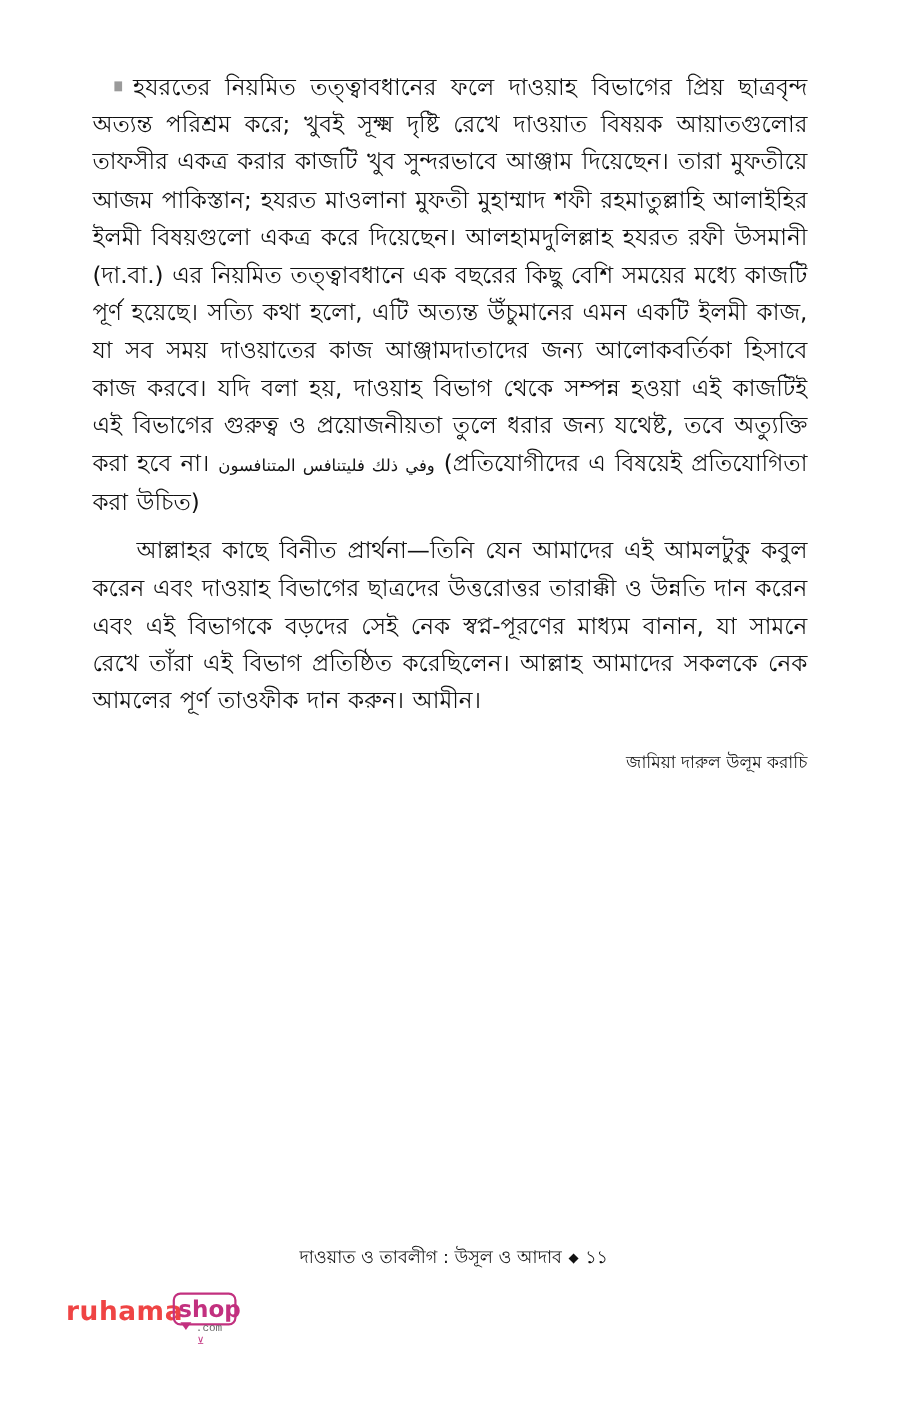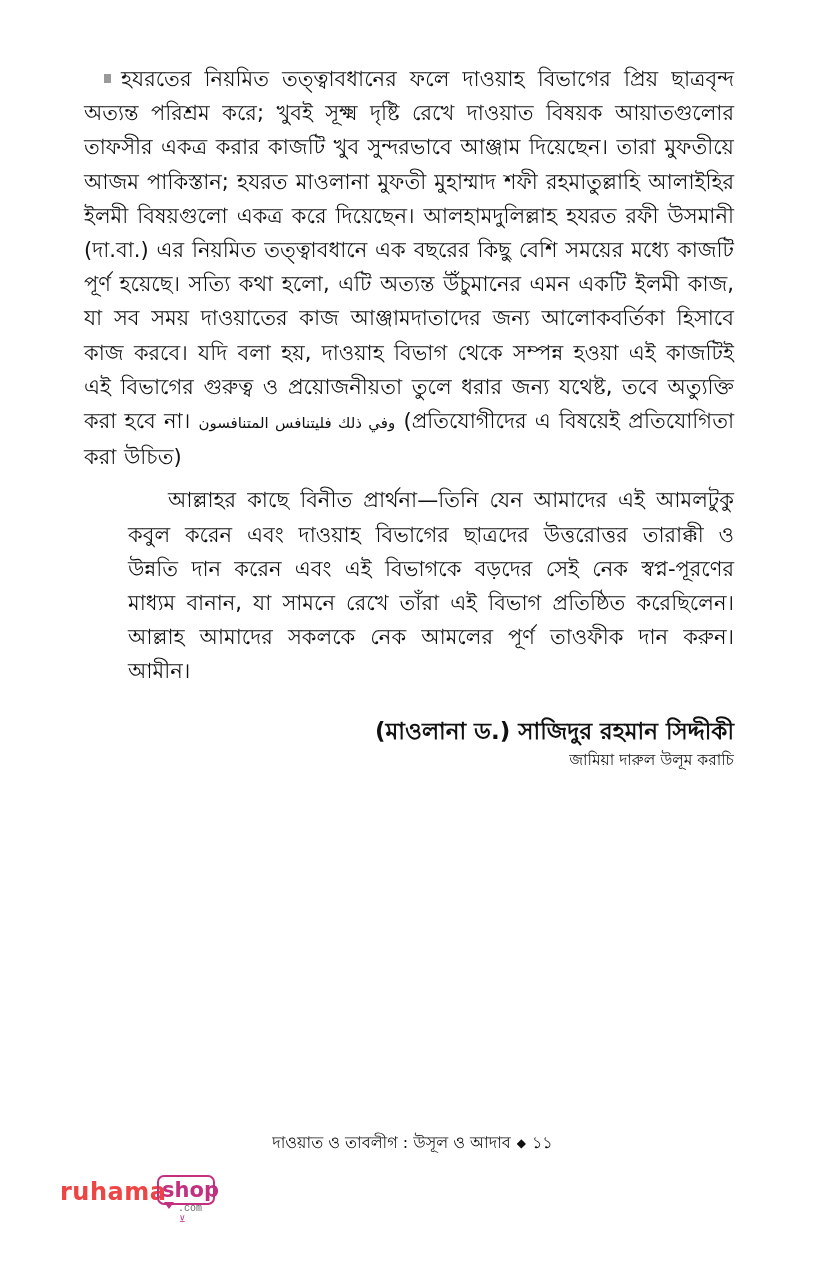--- a/index.html
+++ b/index.html
@@ -27,21 +27,20 @@
       text-align: justify;
       margin: 0;
       word-spacing: 1px;
     }
     .para.last-line-left {
       text-align-last: left;
     }
     .para.second {
       margin-top: 9px;
       text-indent: 40px;
-      margin-left: 44px;
     }
     .bullet-mark {
       display: inline-block;
       width: 7px;
       height: 9px;
       background: #9a9a9a;
       margin-right: 10px;
       margin-left: 20px;
       vertical-align: middle;
       position: relative;
@@ -144,21 +143,20 @@
   </style>
 </head>
 <body>
 
 <div class="page">
   <p class="para last-line-left"><span class="bullet-mark"></span><span>হযরতের নিয়মিত তত্ত্বাবধানের ফলে দাওয়াহ বিভাগের প্রিয় ছাত্রবৃন্দ অত্যন্ত পরিশ্রম করে; খুবই সূক্ষ্ম দৃষ্টি রেখে দাওয়াত বিষয়ক আয়াতগুলোর তাফসীর একত্র করার কাজটি খুব সুন্দরভাবে আঞ্জাম দিয়েছেন। তারা মুফতীয়ে আজম পাকিস্তান; হযরত মাওলানা মুফতী মুহাম্মাদ শফী রহমাতুল্লাহি আলাইহির ইলমী বিষয়গুলো একত্র করে দিয়েছেন। আলহামদুলিল্লাহ হযরত রফী উসমানী (দা.বা.) এর নিয়মিত তত্ত্বাবধানে এক বছরের কিছু বেশি সময়ের মধ্যে কাজটি পূর্ণ হয়েছে। সত্যি কথা হলো, এটি অত্যন্ত উঁচুমানের এমন একটি ইলমী কাজ, যা সব সময় দাওয়াতের কাজ আঞ্জামদাতাদের জন্য আলোকবর্তিকা হিসাবে কাজ করবে। যদি বলা হয়, দাওয়াহ বিভাগ থেকে সম্পন্ন হওয়া এই কাজটিই এই বিভাগের গুরুত্ব ও প্রয়োজনীয়তা তুলে ধরার জন্য যথেষ্ট, তবে অত্যুক্তি করা হবে না।</span> <span class="arabic">وفي ذلك فليتنافس المتنافسون</span> <span>(প্রতিযোগীদের এ বিষয়েই প্রতিযোগিতা করা উচিত)</span></p>
 
   <p class="para second last-line-left">আল্লাহর কাছে বিনীত প্রার্থনা—তিনি যেন আমাদের এই আমলটুকু কবুল করেন এবং দাওয়াহ বিভাগের ছাত্রদের উত্তরোত্তর তারাক্কী ও উন্নতি দান করেন এবং এই বিভাগকে বড়দের সেই নেক স্বপ্ন-পূরণের মাধ্যম বানান, যা সামনে রেখে তাঁরা এই বিভাগ প্রতিষ্ঠিত করেছিলেন। আল্লাহ আমাদের সকলকে নেক আমলের পূর্ণ তাওফীক দান করুন। আমীন।</p>
 
   <div class="signature">
-    <div class="sig-name">(মাওলানা ড.) সাজিদুর রহমান সিদ্দীকী</div>
     <div class="sig-line">জামিয়া দারুল উলূম করাচি</div>
   </div>
 </div>
 
 <div class="footer">
   <span>দাওয়াত ও তাবলীগ : উসূল ও আদাব</span><span class="diamond">◆</span><span>১১</span>
 </div>
 
 <div class="logo">
   <span class="logo-ruhama">ruhama</span>

